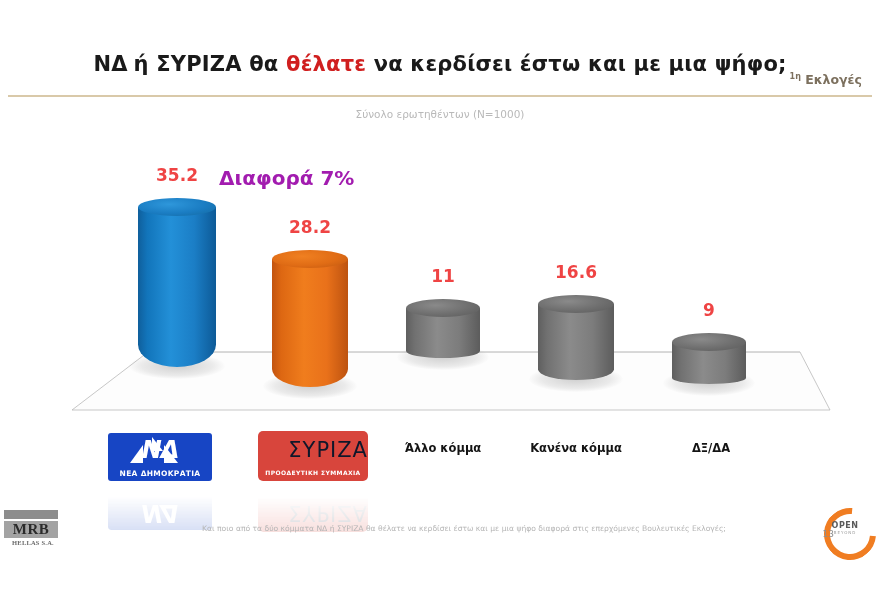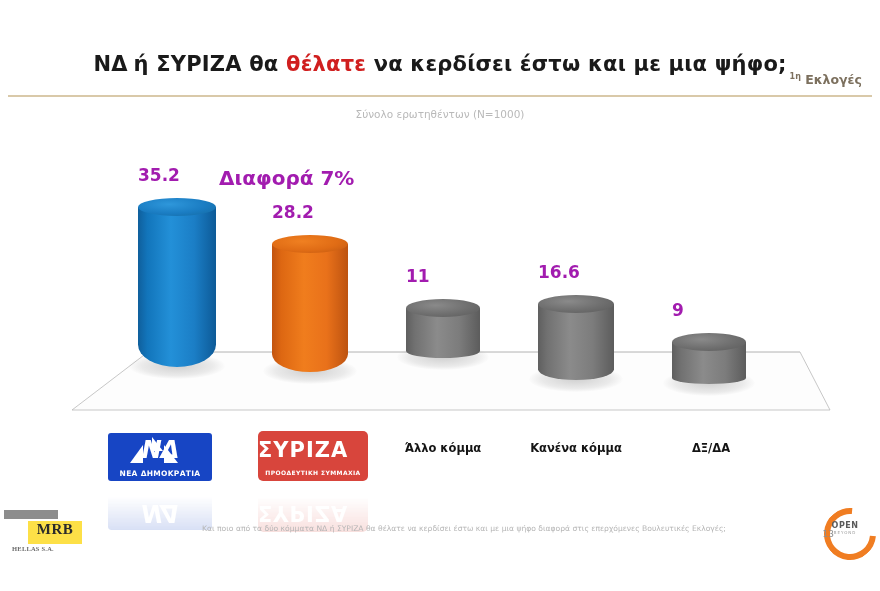--- a/index.html
+++ b/index.html
@@ -58,21 +58,21 @@
     position:absolute;left:0;top:-9px;width:100%;height:18px;
     border-radius:50%;
   }
   .bar .shadow{
     position:absolute;left:-12%;bottom:-12px;width:124%;height:26px;
     border-radius:50%;
     background:radial-gradient(ellipse at center, rgba(120,120,120,.34) 0%, rgba(120,120,120,.14) 52%, rgba(255,255,255,0) 72%);
   }
   .bar .val{
     position:absolute;left:0;width:100%;top:-42px;
-    font-size:17px;font-weight:700;color:#a21caf;
+    text-align:center;font-size:17px;font-weight:700;color:#ef4444;
   }
 
   
   .b-blue .body{background:linear-gradient(to right,#0f5f9c 0%,#1275bb 12%,#2390d8 42%,#1b7ec6 72%,#0d5a97 100%);}
   .b-blue .top{background:radial-gradient(ellipse at 40% 35%,#2e97db 0%,#1a7cc2 55%,#14699f 100%);}
   
   .b-orange .body{background:linear-gradient(to right,#c25410 0%,#dd6712 12%,#f07d1d 42%,#e9711a 72%,#bd5310 100%);}
   .b-orange .top{background:radial-gradient(ellipse at 40% 35%,#f08021 0%,#e06c15 55%,#bf5710 100%);}
   
   .b-grey .body{background:linear-gradient(to right,#5f5f5f 0%,#717171 12%,#8b8b8b 42%,#7c7c7c 72%,#5c5c5c 100%);}
@@ -100,21 +100,21 @@
     letter-spacing:.3px;
   }
   .logo-nd .tri{position:absolute;background:#fff;}
 
   .logo-syriza{
     position:absolute;left:258px;top:431px;width:110px;height:50px;
     background:#d8453c;border-radius:5px;overflow:hidden;
   }
   .logo-syriza .name{
     position:absolute;left:0;right:0;top:5px;height:28px;line-height:28px;
-    text-align:left;color:#ffffff;font-size:21px;font-weight:700;
+    text-align:right;color:#0f172a;font-size:21px;font-weight:400;
     letter-spacing:1px;
   }
   .logo-syriza .sub{
     position:absolute;left:0;right:0;bottom:5px;
     text-align:center;color:#fff;font-size:6px;font-weight:700;
     letter-spacing:.4px;
   }
   .reflection{
     position:absolute;transform:scaleY(-1);
     opacity:.22;pointer-events:none;
@@ -123,23 +123,23 @@
   }
 
   
   .footnote{
     position:absolute;left:0;right:0;top:524px;
     text-align:center;font-size:7.6px;color:#b5b5b5;padding-left:48px;
   }
   .mrb{position:absolute;left:4px;top:510px;width:62px;}
   .mrb .bar1{width:54px;height:9px;background:#8d8d8d;margin-bottom:2px;}
   .mrb .name{
-    width:54px;height:23px;line-height:17px;background:#fde047;
+    width:54px;height:17px;line-height:17px;background:#a3a3a3;
     color:#2b2b2b;font-family:"Liberation Serif","DejaVu Serif",serif;
-    font-size:15px;font-weight:700;text-align:center;letter-spacing:.5px;margin-left:24px;
+    font-size:15px;font-weight:700;text-align:center;letter-spacing:.5px;
   }
   .mrb .hellas{
     width:58px;color:#6a6a6a;font-size:6.5px;font-weight:700;
     font-family:"Liberation Serif","DejaVu Serif",serif;
     text-align:center;margin-top:1px;letter-spacing:.2px;
   }
   .open{position:absolute;right:8px;top:506px;width:54px;height:46px;}
   .open .ring{
     position:absolute;left:6px;top:2px;width:40px;height:40px;
     border:6px solid #f07d22;border-radius:50%;
@@ -187,21 +187,21 @@
       <line x1="148" y1="2" x2="800" y2="2" stroke="#c9c9c9" stroke-width="0.8"></line>
     </svg>
 
     <div class="bar b-blue" style="left:138px;width:78px;height:160px;bottom:63px;">
       <div class="shadow"></div>
       <div class="body"></div>
       <div class="top"></div>
       <div class="val">35.2</div>
     </div>
 
-    <div class="bar b-orange" style="left:272px;width:76px;height:128px;bottom:58px;">
+    <div class="bar b-orange" style="left:272px;width:76px;height:128px;bottom:43px;">
       <div class="shadow"></div>
       <div class="body"></div>
       <div class="top"></div>
       <div class="val">28.2</div>
     </div>
 
     <div class="bar b-grey" style="left:406px;width:74px;height:50px;bottom:72px;">
       <div class="shadow"></div>
       <div class="body"></div>
       <div class="top"></div>

